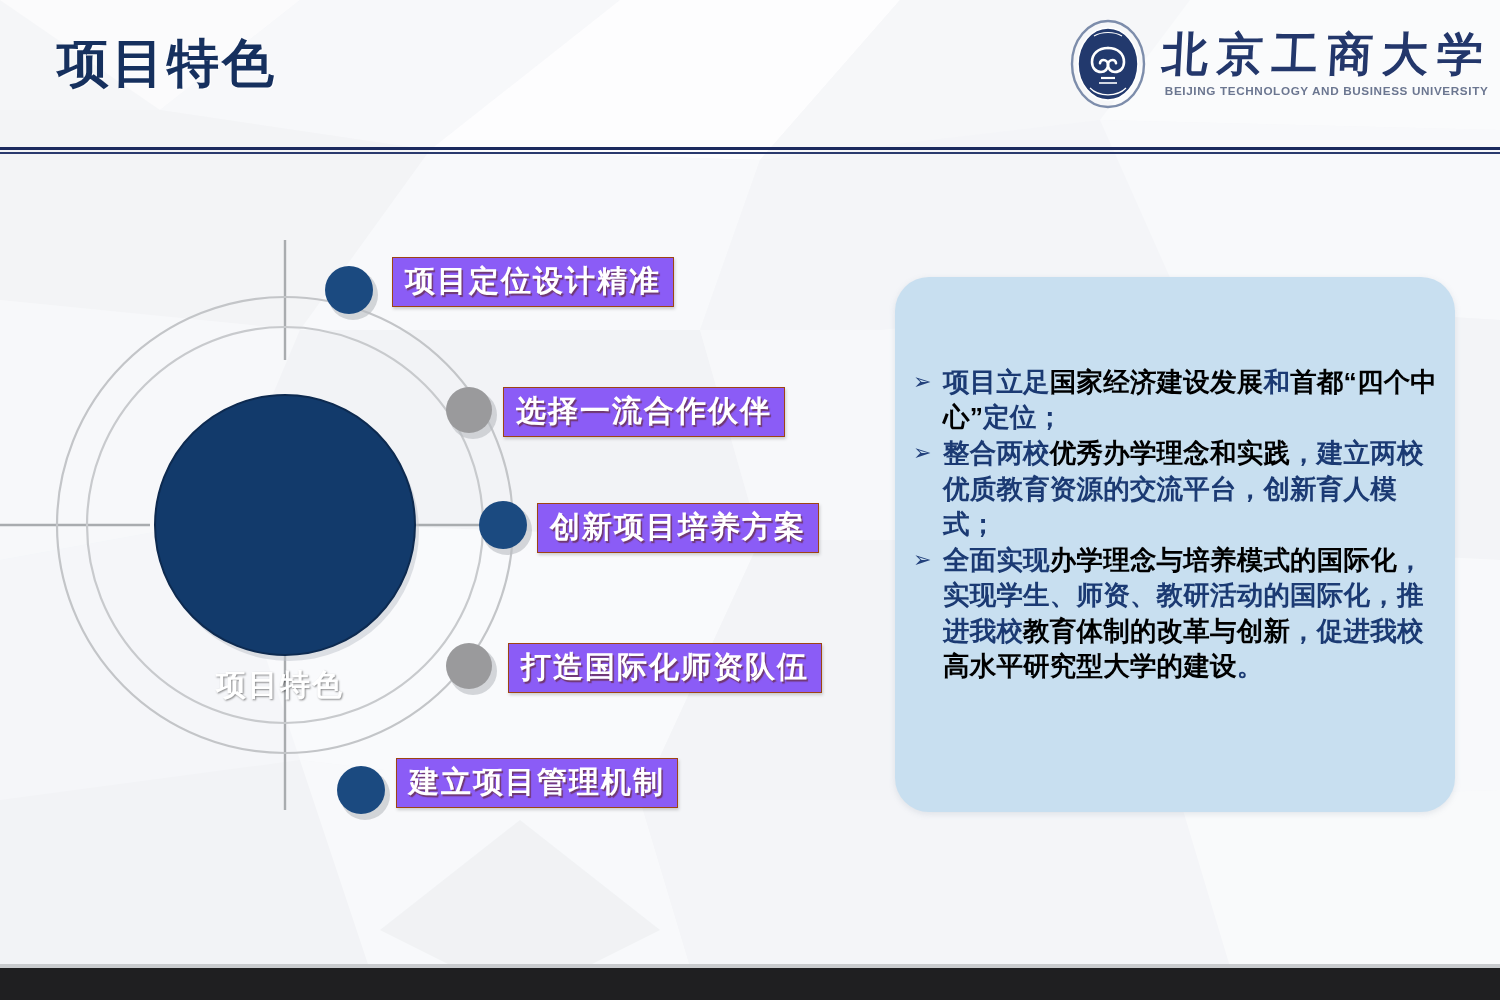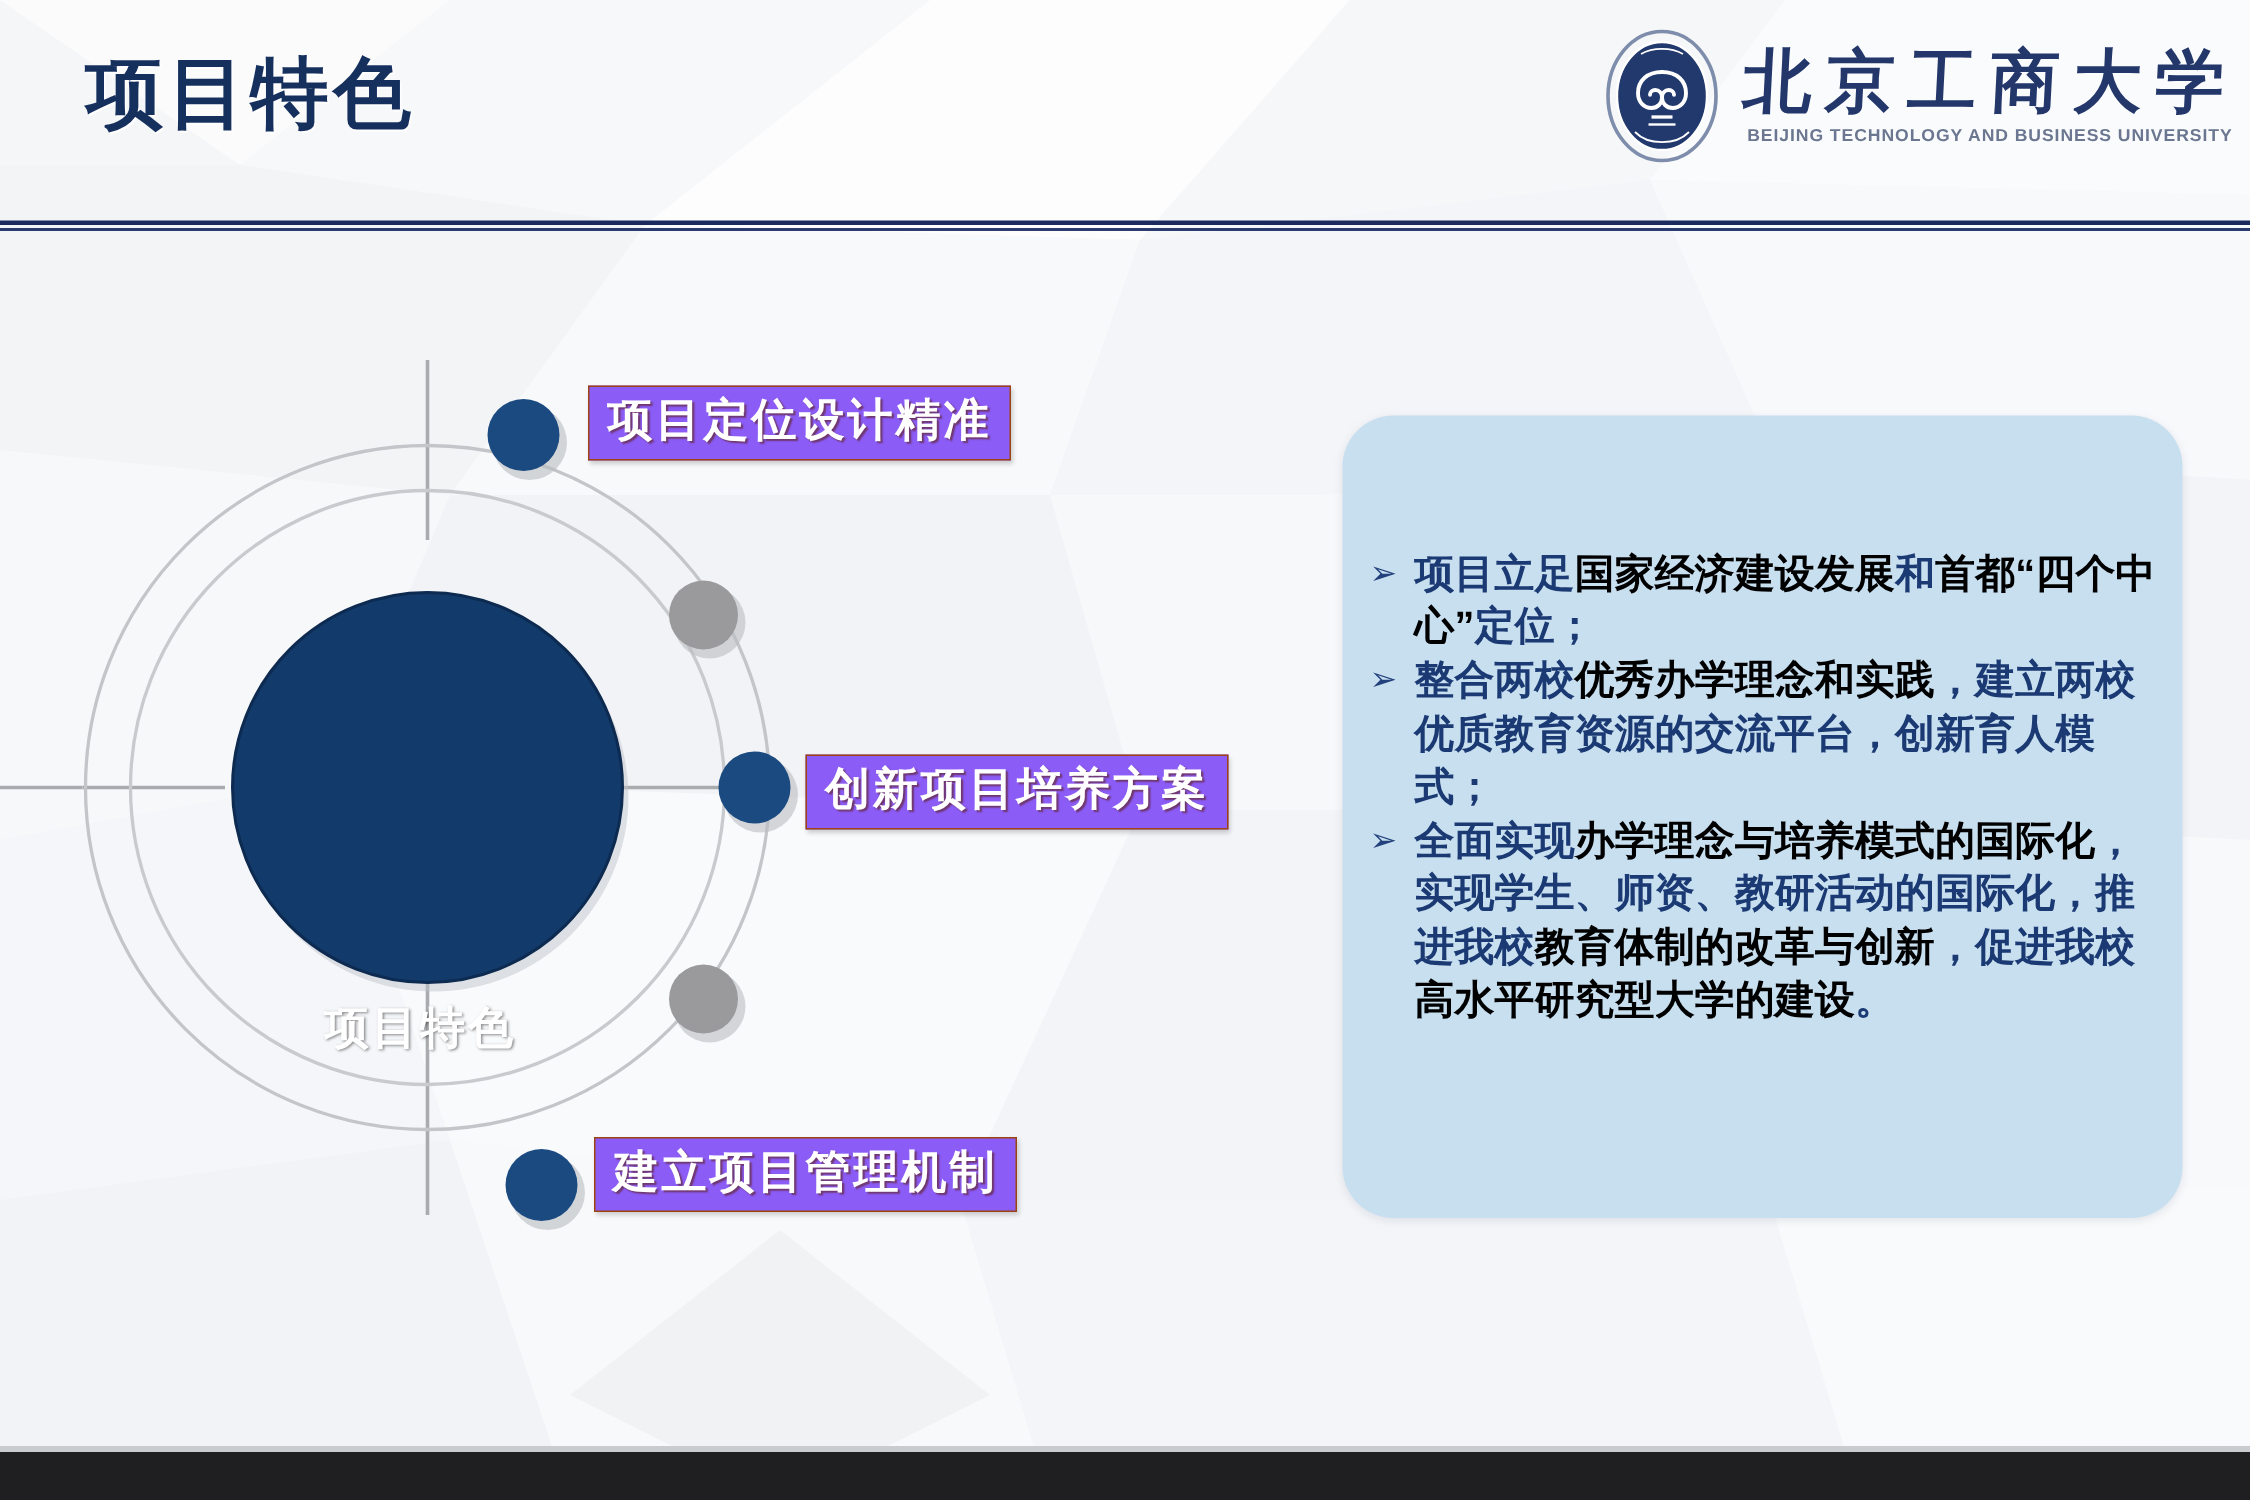--- a/index.html
+++ b/index.html
@@ -178,21 +178,23 @@
 
       <circle cx="473" cy="501" r="24" fill="#b9bcc1" opacity=".6"></circle>
       <circle cx="469" cy="496" r="23" fill="#9a9a9c"></circle>
 
       <circle cx="365" cy="625" r="25" fill="#b9bcc1" opacity=".6"></circle>
       <circle cx="361" cy="620" r="24" fill="#1b4a80"></circle>
     </svg>
   </div>
 
   <div class="olabel" style="left:392px;top:257px;">项目定位设计精准</div>
+  <div class="olabel" style="left:503px;top:387px;">选择一流合作伙伴</div>
   <div class="olabel" style="left:537px;top:503px;">创新项目培养方案</div>
+  <div class="olabel" style="left:508px;top:643px;">打造国际化师资队伍</div>
   <div class="olabel" style="left:396px;top:758px;">建立项目管理机制</div>
 
   <div class="panel">
     <div class="panel-inner" id="bullets">
         <div class="bullet">
           <span class="arrow">➢</span>
           <span class="btext"><span>项目立足</span><span class="hl">国家经济建设发展</span><span>和</span><span class="hl">首都“四个中心”</span><span>定位；</span></span>
         </div>
         <div class="bullet">
           <span class="arrow">➢</span>

